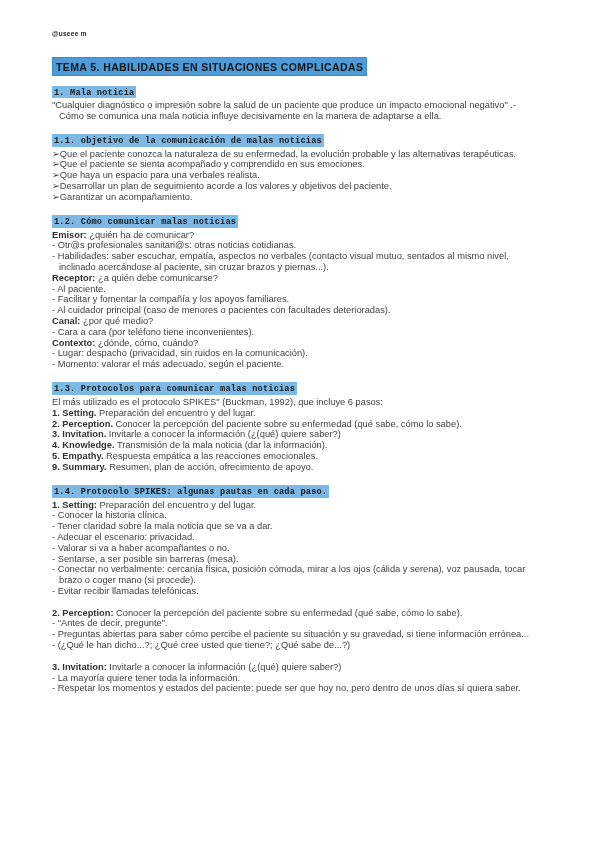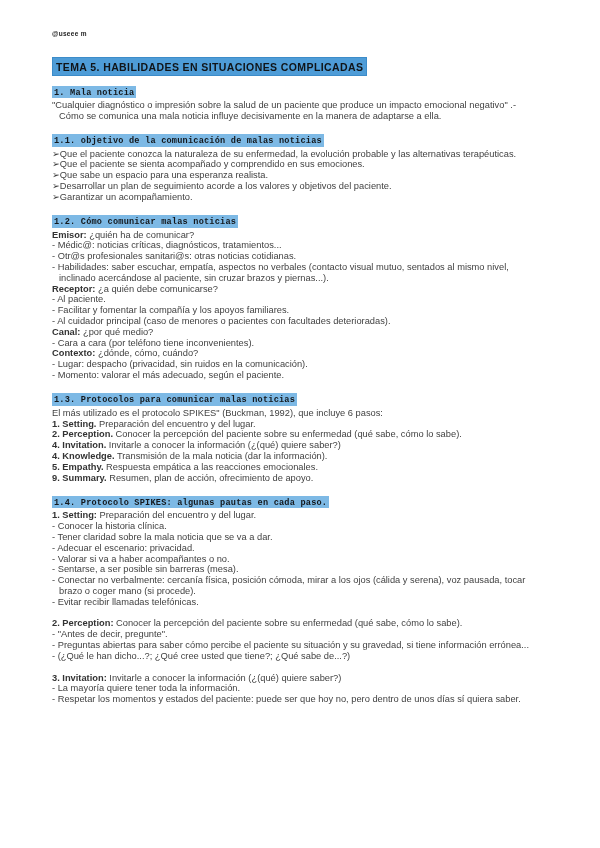--- a/index.html
+++ b/index.html
@@ -66,46 +66,45 @@
   </div>
   <main id="doc-body">
       <section>
         <h2 class="sec-heading"><span class="hl">1. Mala noticia</span></h2>
         <div class="line"><span class="lead"></span><span>"Cualquier diagnóstico o impresión sobre la salud de un paciente que produce un impacto emocional negativo" .- Cómo se comunica una mala noticia influye decisivamente en la manera de adaptarse a ella.</span></div>
       </section>
       <section>
         <h2 class="sec-heading"><span class="hl">1.1. objetivo de la comunicación de malas noticias</span></h2>
         <div class="line"><span class="lead"></span><span>➢Que el paciente conozca la naturaleza de su enfermedad, la evolución probable y las alternativas terapéuticas.</span></div>
         <div class="line"><span class="lead"></span><span>➢Que el paciente se sienta acompañado y comprendido en sus emociones.</span></div>
-        <div class="line"><span class="lead"></span><span>➢Que sabe un espacio para una esperanza realista.</span></div>
+        <div class="line"><span class="lead"></span><span>➢Que haya un espacio para una verbales realista.</span></div>
         <div class="line"><span class="lead"></span><span>➢Desarrollar un plan de seguimiento acorde a los valores y objetivos del paciente.</span></div>
         <div class="line"><span class="lead"></span><span>➢Garantizar un acompañamiento.</span></div>
       </section>
       <section>
         <h2 class="sec-heading"><span class="hl">1.2. Cómo comunicar malas noticias</span></h2>
         <div class="line"><span class="lead">Emisor:</span><span> ¿quién ha de comunicar?</span></div>
-        <div class="line"><span class="lead"></span><span>- Médic@: noticias críticas, diagnósticos, tratamientos...</span></div>
         <div class="line"><span class="lead"></span><span>- Otr@s profesionales sanitari@s: otras noticias cotidianas.</span></div>
         <div class="line"><span class="lead"></span><span>- Habilidades: saber escuchar, empatía, aspectos no verbales (contacto visual mutuo, sentados al mismo nivel, inclinado acercándose al paciente, sin cruzar brazos y piernas...).</span></div>
         <div class="line"><span class="lead">Receptor:</span><span> ¿a quién debe comunicarse?</span></div>
         <div class="line"><span class="lead"></span><span>- Al paciente.</span></div>
         <div class="line"><span class="lead"></span><span>- Facilitar y fomentar la compañía y los apoyos familiares.</span></div>
         <div class="line"><span class="lead"></span><span>- Al cuidador principal (caso de menores o pacientes con facultades deterioradas).</span></div>
         <div class="line"><span class="lead">Canal:</span><span> ¿por qué medio?</span></div>
         <div class="line"><span class="lead"></span><span>- Cara a cara (por teléfono tiene inconvenientes).</span></div>
         <div class="line"><span class="lead">Contexto:</span><span> ¿dónde, cómo, cuándo?</span></div>
         <div class="line"><span class="lead"></span><span>- Lugar: despacho (privacidad, sin ruidos en la comunicación).</span></div>
         <div class="line"><span class="lead"></span><span>- Momento: valorar el más adecuado, según el paciente.</span></div>
       </section>
       <section>
         <h2 class="sec-heading"><span class="hl">1.3. Protocolos para comunicar malas noticias</span></h2>
         <div class="line"><span class="lead"></span><span>El más utilizado es el protocolo SPIKES" (Buckman, 1992), que incluye 6 pasos:</span></div>
         <div class="line"><span class="lead">1. Setting.</span><span> Preparación del encuentro y del lugar.</span></div>
         <div class="line"><span class="lead">2. Perception.</span><span> Conocer la percepción del paciente sobre su enfermedad (qué sabe, cómo lo sabe).</span></div>
-        <div class="line"><span class="lead">4. Invitation.</span><span> Invitarle a conocer la información (¿(qué) quiere saber?)</span></div>
+        <div class="line"><span class="lead">3. Invitation.</span><span> Invitarle a conocer la información (¿(qué) quiere saber?)</span></div>
         <div class="line"><span class="lead">4. Knowledge.</span><span> Transmisión de la mala noticia (dar la información).</span></div>
         <div class="line"><span class="lead">5. Empathy.</span><span> Respuesta empática a las reacciones emocionales.</span></div>
         <div class="line"><span class="lead">9. Summary.</span><span> Resumen, plan de acción, ofrecimiento de apoyo.</span></div>
       </section>
       <section>
         <h2 class="sec-heading"><span class="hl">1.4. Protocolo SPIKES: algunas pautas en cada paso.</span></h2>
         <div class="line"><span class="lead">1. Setting:</span><span> Preparación del encuentro y del lugar.</span></div>
         <div class="line"><span class="lead"></span><span>- Conocer la historia clínica.</span></div>
         <div class="line"><span class="lead"></span><span>- Tener claridad sobre la mala noticia que se va a dar.</span></div>
         <div class="line"><span class="lead"></span><span>- Adecuar el escenario: privacidad.</span></div>

